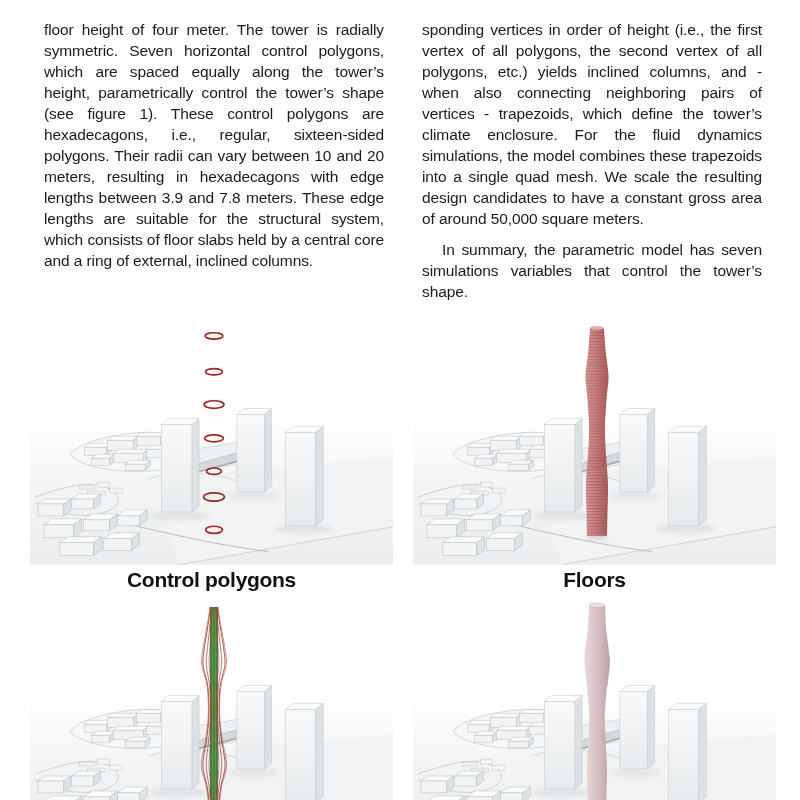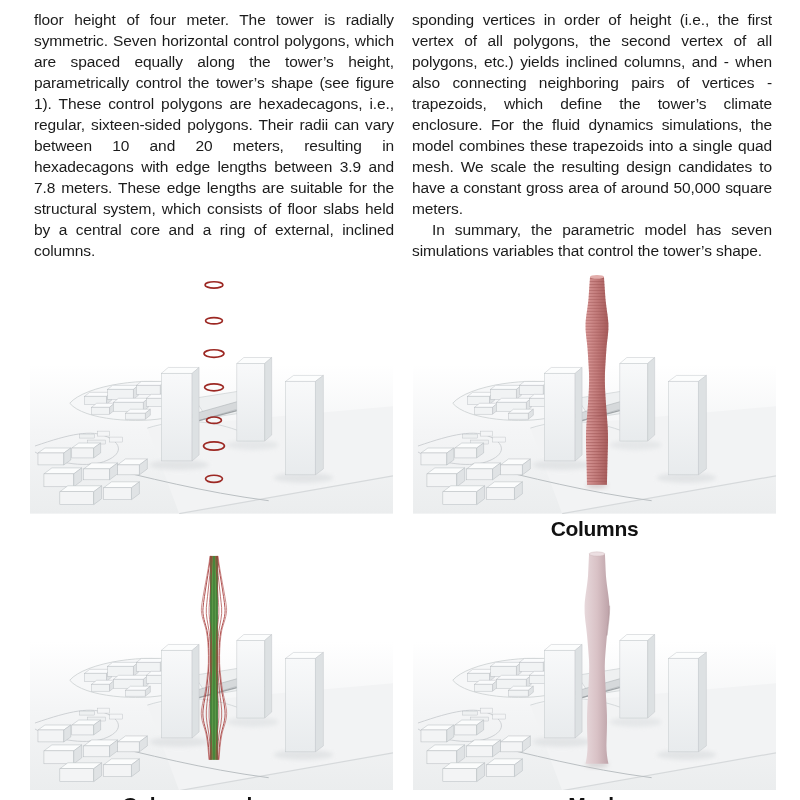--- a/index.html
+++ b/index.html
@@ -2,21 +2,21 @@
 <html><head>
 <meta charset="utf-8">
 <style>
   html,body{margin:0;padding:0;background:#ffffff;}
   body{width:800px;height:800px;overflow:hidden;font-family:"Liberation Sans",sans-serif;color:#1b1b1b;}
   .page{width:800px;height:800px;background:#fff;}
 
   
   .text-columns{display:flex;gap:18px;padding:9px 28px 0 34px;}
   .text-columns .col{width:360px;text-align:justify;font-size:15.5px;line-height:21px;letter-spacing:-0.1px;}
-  .text-columns p{margin:0;}
+  .text-columns p{margin:10px;}
   .text-columns p.indent{text-indent:20px;}
 
   
   .figure-grid{display:grid;grid-template-columns:1fr 1fr;column-gap:20px;row-gap:4px;padding:6px 24px 0 30px;margin-top:2px;}
   figure.panel{margin:0;}
   figure.panel svg.scene{display:block;width:100%;height:auto;}
   figcaption{text-align:center;font-weight:700;font-size:21px;letter-spacing:-0.3px;color:#111;margin-top:2px;line-height:26px;}
 </style>
 </head>
 <body>
@@ -197,33 +197,34 @@
         <g fill="none" stroke="#9c2823" stroke-width="1.7">
           <ellipse cx="185" cy="16" rx="9" ry="3.2"></ellipse>
           <ellipse cx="185" cy="52" rx="8.5" ry="3.2"></ellipse>
           <ellipse cx="185" cy="85" rx="10" ry="3.8"></ellipse>
           <ellipse cx="185" cy="119" rx="9.5" ry="3.5"></ellipse>
           <ellipse cx="185" cy="152" rx="7.5" ry="3.2"></ellipse>
           <ellipse cx="185" cy="178" rx="10.5" ry="4.2"></ellipse>
           <ellipse cx="185" cy="211" rx="8.5" ry="3.6"></ellipse>
         </g>
       </svg>
+      <figcaption>Control polygons</figcaption>
     </figure>
 
     <figure class="panel">
       <svg class="scene" viewBox="0 0 365 246">
         <use href="#cityScene"></use>
         <g opacity="0.9">
           <ellipse cx="185" cy="218" rx="11" ry="2.6" fill="#b49c9c" opacity="0.5" filter="url(#soft)"></ellipse>
           <path d="M178,8 C177.5,15 177,22 176.5,30 C175.5,40 174,47 173.5,55 C173,63 175,72 175.5,80 C176,88 176.7,97 177,105 C177.3,115 176.7,125 176,135 C175.3,145 174.3,155 174,165 C173.7,175 174.3,185 174.5,195 C174.7,202 174.8,211 175,217 L195,217 C195.2,211 195.3,202 195.5,195 C195.7,185 196.3,175 196,165 C195.7,155 194.7,145 194,135 C193.3,125 192.7,115 193,105 C193.3,97 194,88 194.5,80 C195,72 197,63 196.5,55 C196,47 194.5,40 193.5,30 C193,22 192.5,15 192,8 Z" fill="url(#gFloors)"></path>
           <path d="M178,8 C177.5,15 177,22 176.5,30 C175.5,40 174,47 173.5,55 C173,63 175,72 175.5,80 C176,88 176.7,97 177,105 C177.3,115 176.7,125 176,135 C175.3,145 174.3,155 174,165 C173.7,175 174.3,185 174.5,195 C174.7,202 174.8,211 175,217 L195,217 C195.2,211 195.3,202 195.5,195 C195.7,185 196.3,175 196,165 C195.7,155 194.7,145 194,135 C193.3,125 192.7,115 193,105 C193.3,97 194,88 194.5,80 C195,72 197,63 196.5,55 C196,47 194.5,40 193.5,30 C193,22 192.5,15 192,8 Z" fill="url(#floorStripes)"></path>
           <ellipse cx="185" cy="8" rx="7" ry="1.9" fill="#dfa5a2"></ellipse>
         </g>
       </svg>
-      <figcaption>Columns</figcaption>
+      <figcaption>Floors</figcaption>
     </figure>
 
     <figure class="panel">
       <svg class="scene" viewBox="0 0 365 246">
         <use href="#cityScene"></use>
         <g>
           <rect x="181.2" y="10" width="7.6" height="205" fill="url(#gCore)"></rect>
           <line x1="185" y1="10" x2="185" y2="215" stroke="#2d6628" stroke-width="1"></line>
           <line x1="181.8" y1="10" x2="181.8" y2="215" stroke="#2d6628" stroke-width="0.7"></line>
           <line x1="188.2" y1="10" x2="188.2" y2="215" stroke="#2d6628" stroke-width="0.7"></line>

